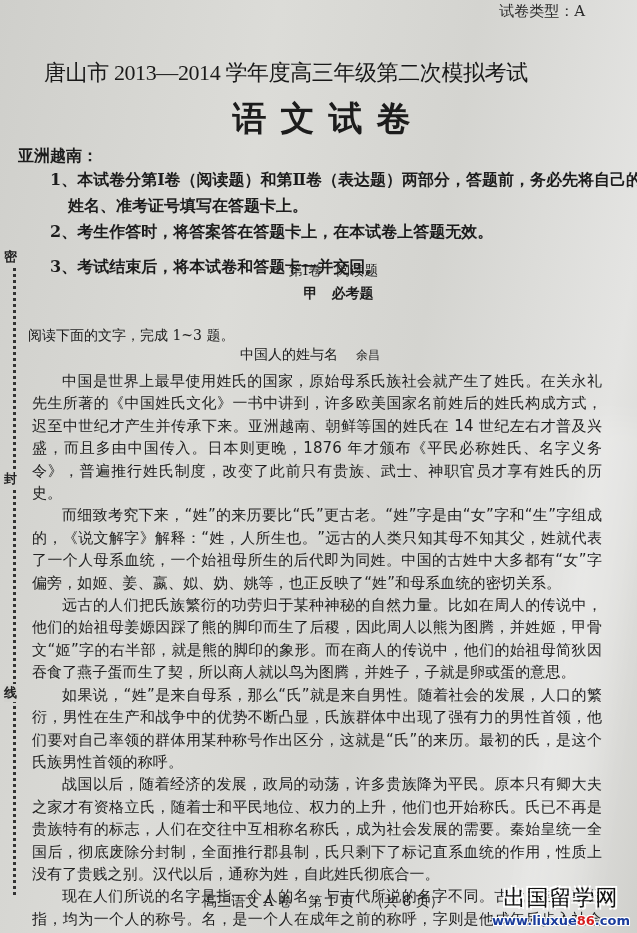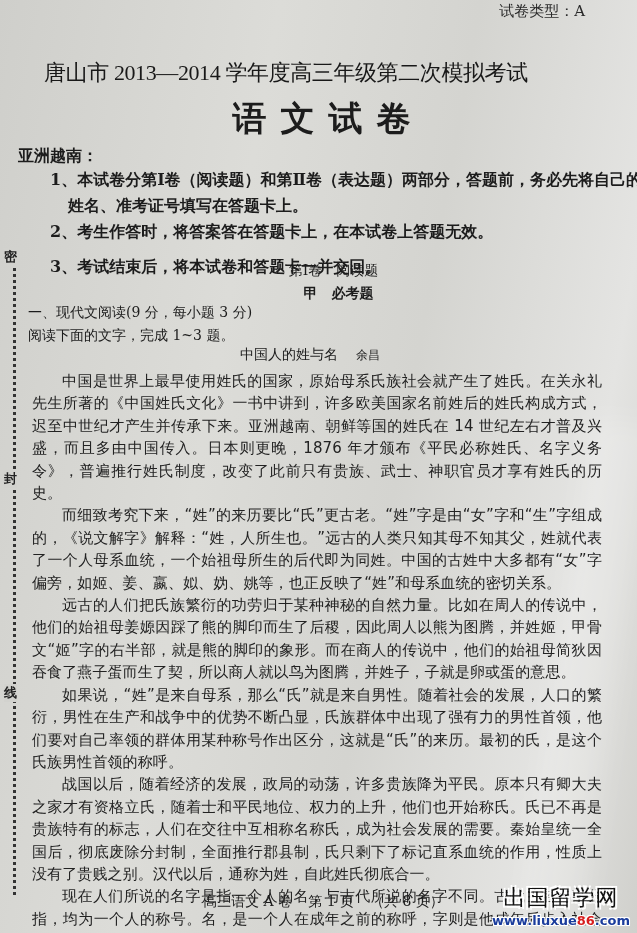--- a/index.html
+++ b/index.html
@@ -61,21 +61,20 @@
   <div class="abs subject">语文试卷</div>
 
   <div class="abs notes-head">亚洲越南：</div>
   <div class="abs note n1">1、本试卷分第Ⅰ卷（阅读题）和第Ⅱ卷（表达题）两部分，答题前，务必先将自己的</div>
   <div class="abs note n1b">姓名、准考证号填写在答题卡上。</div>
   <div class="abs note n2">2、考生作答时，将答案答在答题卡上，在本试卷上答题无效。</div>
   <div class="abs note n3">3、考试结束后，将本试卷和答题卡一并交回。</div>
 
   <div class="abs vol">第Ⅰ卷　阅读题</div>
   <div class="abs req">甲　必考题</div>
-  <div class="abs sec">一、现代文阅读(9 分，每小题 3 分)</div>
   <div class="abs instr">阅读下面的文字，完成 1~3 题。</div>
   <div class="abs art-title">
     <span>中国人的姓与名</span><span class="author">余昌</span>
   </div>
 
   <div class="body-text">
     <p>中国是世界上最早使用姓氏的国家，原始母系氏族社会就产生了姓氏。在关永礼先生所著的《中国姓氏文化》一书中讲到，许多欧美国家名前姓后的姓氏构成方式，迟至中世纪才产生并传承下来。亚洲越南、朝鲜等国的姓氏在 14 世纪左右才普及兴盛，而且多由中国传入。日本则更晚，1876 年才颁布《平民必称姓氏、名字义务令》，普遍推行姓氏制度，改变了此前只有贵族、武士、神职官员才享有姓氏的历史。</p>
     <p>而细致考究下来，“姓”的来历要比“氏”更古老。“姓”字是由“女”字和“生”字组成的，《说文解字》解释：“姓，人所生也。”远古的人类只知其母不知其父，姓就代表了一个人母系血统，一个始祖母所生的后代即为同姓。中国的古姓中大多都有“女”字偏旁，如姬、姜、嬴、姒、妫、姚等，也正反映了“姓”和母系血统的密切关系。</p>
     <p>远古的人们把氏族繁衍的功劳归于某种神秘的自然力量。比如在周人的传说中，他们的始祖母姜嫄因踩了熊的脚印而生了后稷，因此周人以熊为图腾，并姓姬，甲骨文“姬”字的右半部，就是熊的脚印的象形。而在商人的传说中，他们的始祖母简狄因吞食了燕子蛋而生了契，所以商人就以鸟为图腾，并姓子，子就是卵或蛋的意思。</p>
     <p>如果说，“姓”是来自母系，那么“氏”就是来自男性。随着社会的发展，人口的繁衍，男性在生产和战争中的优势不断凸显，氏族群体中出现了强有力的男性首领，他们要对自己率领的群体用某种称号作出区分，这就是“氏”的来历。最初的氏，是这个氏族男性首领的称呼。</p>

